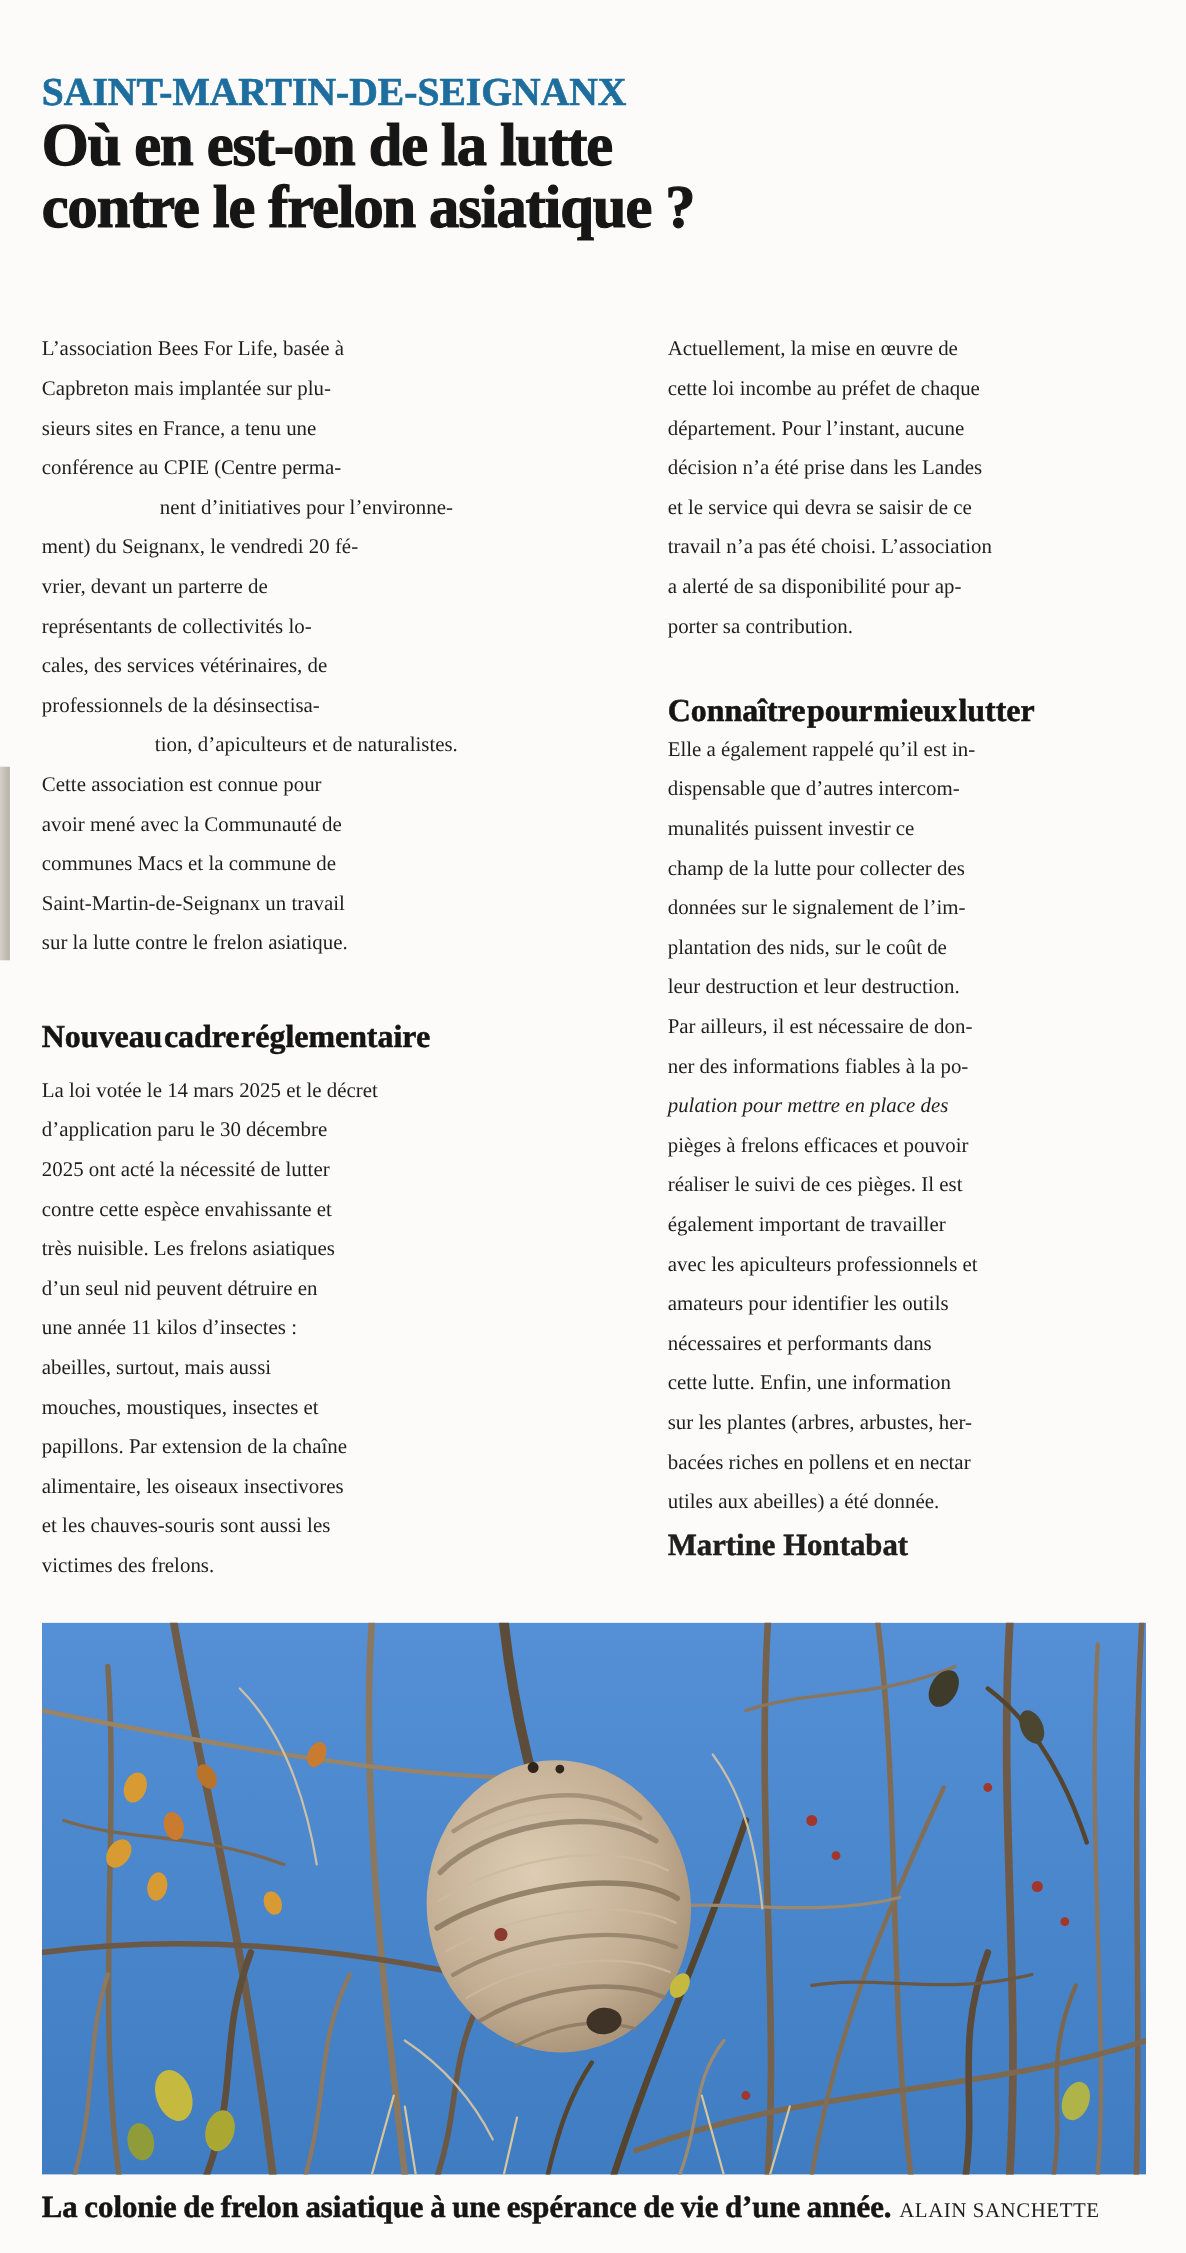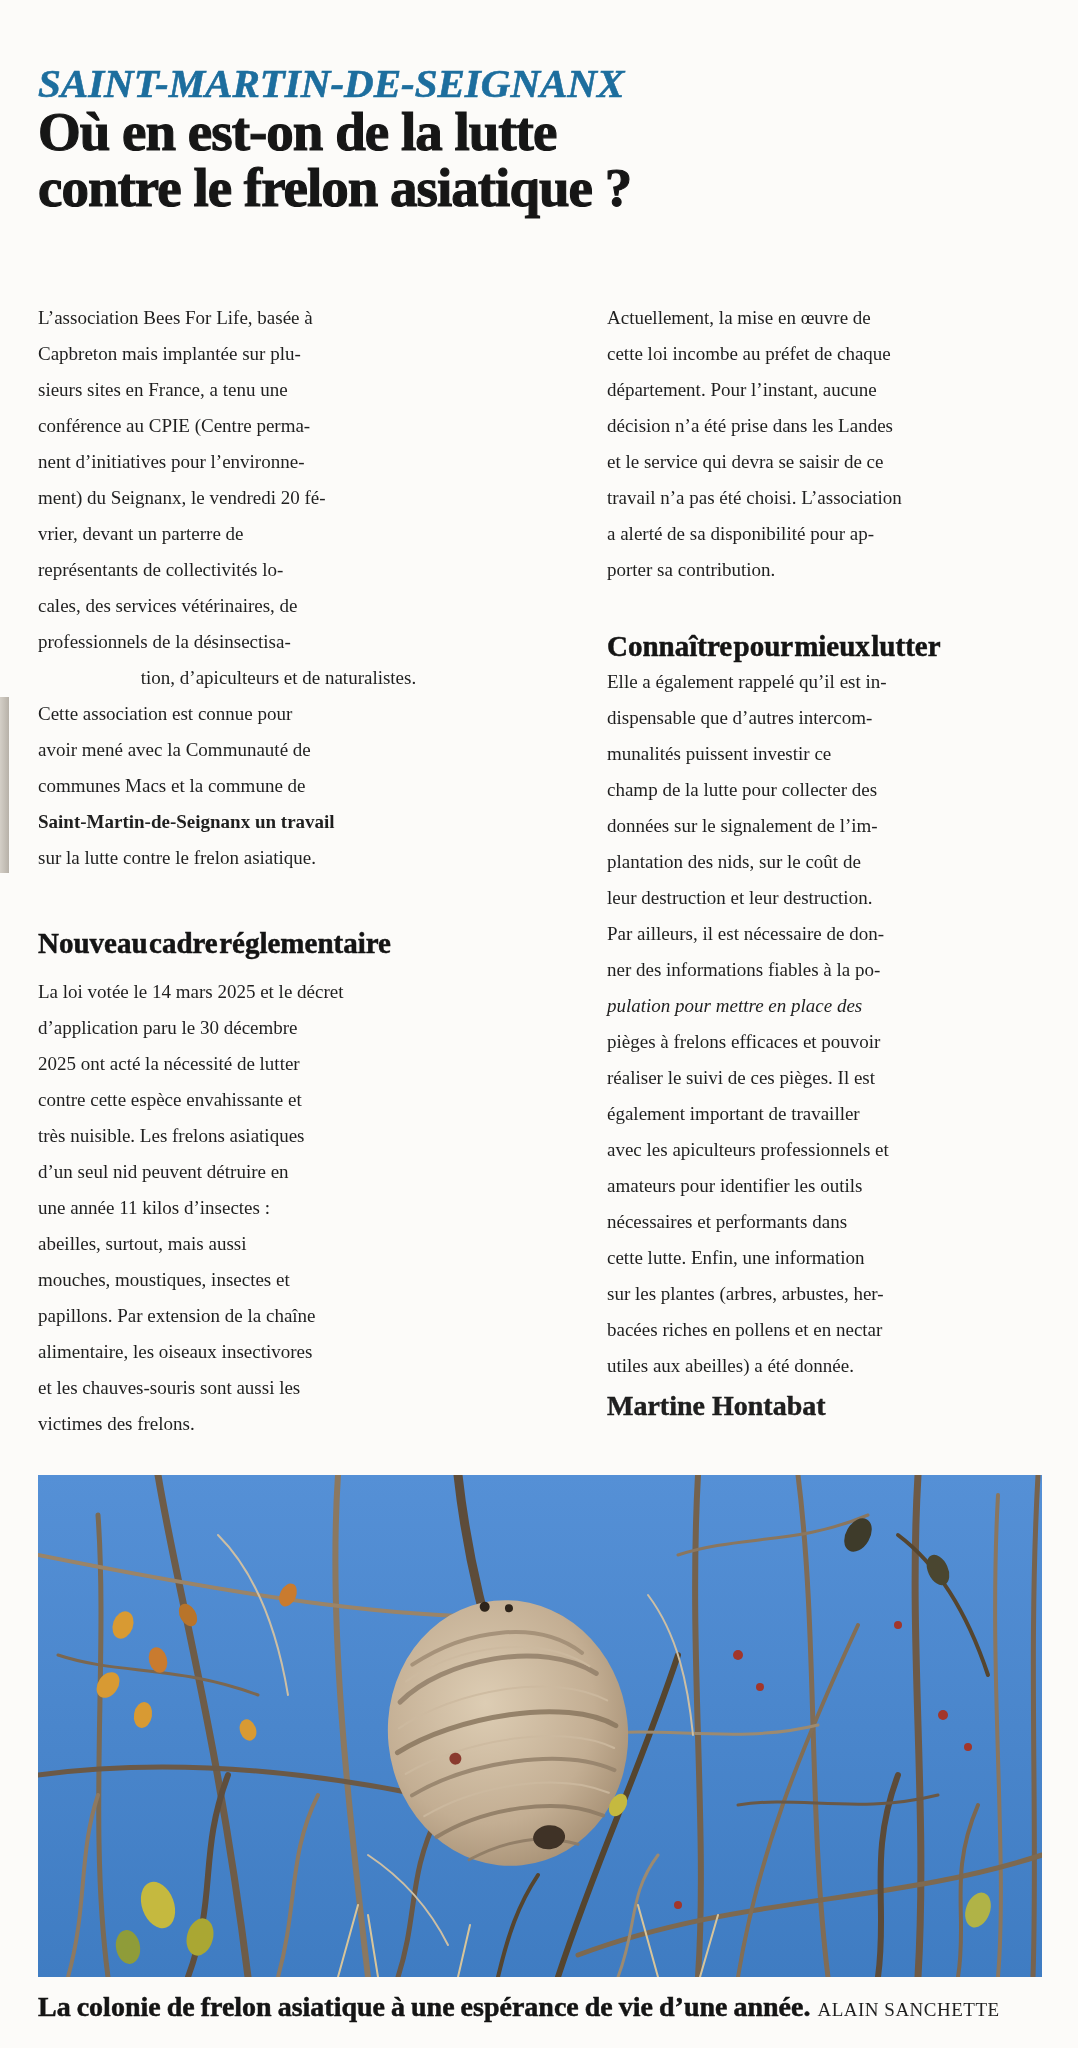--- a/index.html
+++ b/index.html
@@ -1,20 +1,20 @@
 <!DOCTYPE html>
 <html><head>
 <meta charset="utf-8">
 <style>
   html,body{margin:0;padding:0;background:#fcfbf9;}
   .page{position:relative;width:1078px;height:2048px;margin:0 auto;background:#fcfbf9;overflow:hidden;
         font-family:"Liberation Serif",serif;color:#1f1f1f;}
   
-  .kicker{position:absolute;left:38px;top:57px;font-style:italic;font-weight:700;
-          font-size:41px;line-height:52px;color:#1d6e9e;letter-spacing:0px;
+  .kicker{position:absolute;left:38px;top:57px;font-weight:700;
+          font-size:36px;line-height:52px;color:#1d6e9e;letter-spacing:0px;
           -webkit-text-stroke:0.6px #1d6e9e;}
   
   .headline{position:absolute;left:38px;top:104px;font-weight:700;font-size:55px;line-height:56px;
             color:#161616;letter-spacing:-1px;-webkit-text-stroke:1.1px #161616;}
   
   .col{position:absolute;top:300px;width:481px;}
   .col1{left:38px;}
   .col2{left:563px;margin-left:44px;}
   .para{width:481px;}
   .line{display:block;height:36px;line-height:36px;font-size:19px;white-space:nowrap;
@@ -69,31 +69,31 @@
     <div>Où en est-on de la lutte</div>
     <div>contre le frelon asiatique ?</div>
   </div>
 
   <div class="col col1">
     <div class="para">
         <div class="line" style="word-spacing: 0px;">L’association Bees For Life, basée à</div>
         <div class="line" style="word-spacing: 0px;">Capbreton mais implantée sur plu-</div>
         <div class="line" style="word-spacing: 0px;">sieurs sites en France, a tenu une</div>
         <div class="line" style="word-spacing: 0px;">conférence au CPIE (Centre perma-</div>
-        <div class="line" style="word-spacing: 0px;">nent d’initiatives pour l’environne-</div>
+        <div class="line" style="word-spacing: 0px; text-align: center;">nent d’initiatives pour l’environne-</div>
         <div class="line" style="word-spacing: 0px;">ment) du Seignanx, le vendredi 20 fé-</div>
         <div class="line" style="word-spacing: 0px;">vrier, devant un parterre de</div>
         <div class="line" style="word-spacing: 0px;">représentants de collectivités lo-</div>
         <div class="line" style="word-spacing: 0px;">cales, des services vétérinaires, de</div>
         <div class="line" style="word-spacing: 0px;">professionnels de la désinsectisa-</div>
         <div class="line" style="word-spacing: 0px; text-align: center;">tion, d’apiculteurs et de naturalistes.</div>
         <div class="line" style="word-spacing: 0px;">Cette association est connue pour</div>
         <div class="line" style="word-spacing: 0px;">avoir mené avec la Communauté de</div>
         <div class="line" style="word-spacing: 0px;">communes Macs et la commune de</div>
-        <div class="line" style="word-spacing: 0px; font-weight: bold;">Saint-Martin-de-Seignanx un travail</div>
+        <div class="line" style="word-spacing: 0px;">Saint-Martin-de-Seignanx un travail</div>
         <div class="line last">sur la lutte contre le frelon asiatique.</div>
       </div>
     <div class="subhead sh1">Nouveau cadre réglementaire</div>
     <div class="para">
         <div class="line" style="word-spacing: 0px;">La loi votée le 14 mars 2025 et le décret</div>
         <div class="line" style="word-spacing: 0px;">d’application paru le 30 décembre</div>
         <div class="line" style="word-spacing: 0px;">2025 ont acté la nécessité de lutter</div>
         <div class="line" style="word-spacing: 0px;">contre cette espèce envahissante et</div>
         <div class="line" style="word-spacing: 0px;">très nuisible. Les frelons asiatiques</div>
         <div class="line" style="word-spacing: 0px;">d’un seul nid peuvent détruire en</div>

